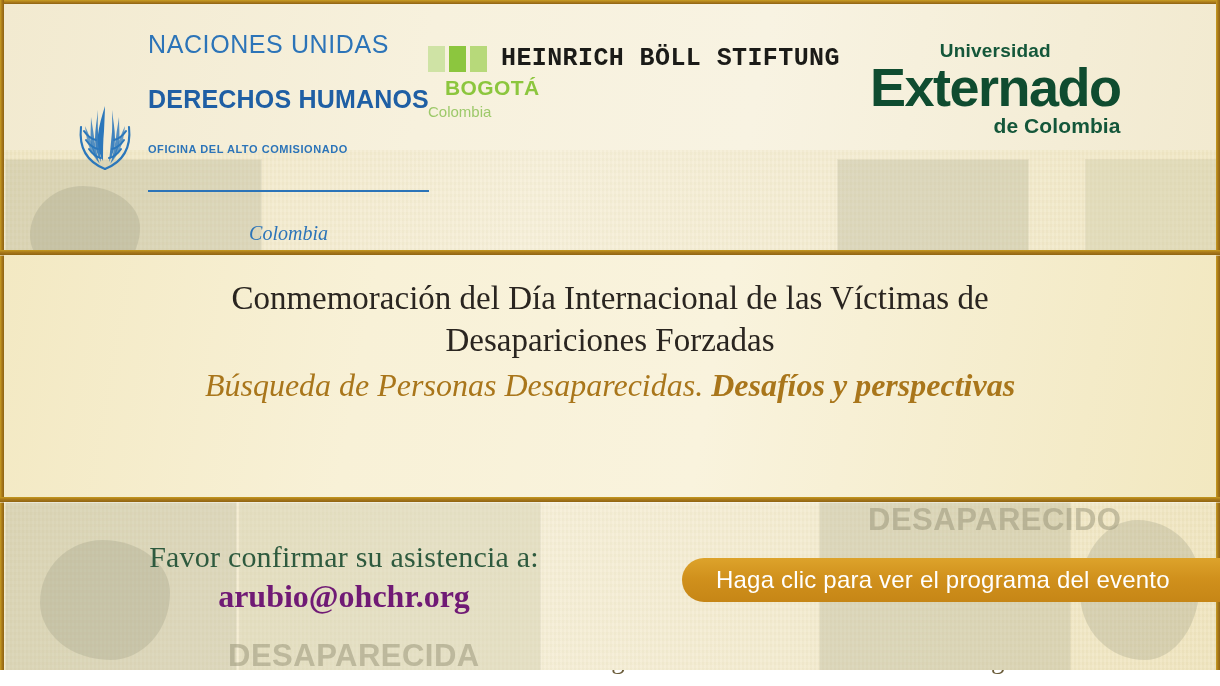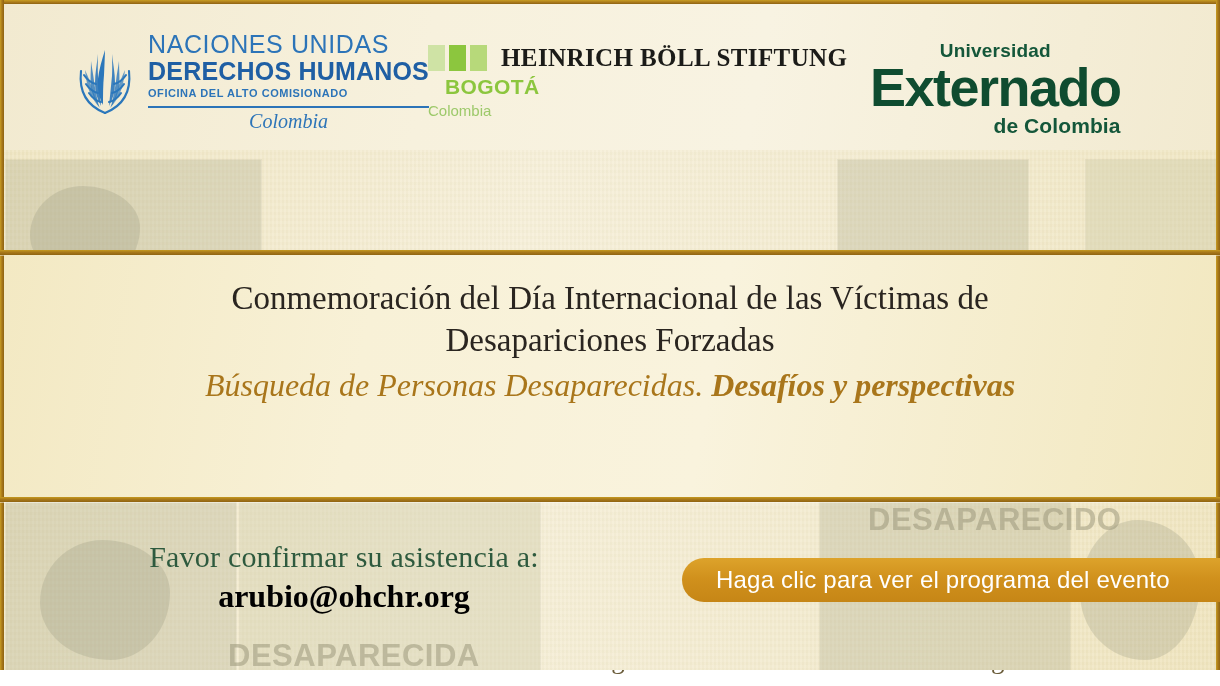--- a/index.html
+++ b/index.html
@@ -74,21 +74,21 @@
   }
 
   .logo-slot{ position:absolute; display:flex; align-items:center; }
 
   
   #logo-un{ left:68px; top:28px; }
   .un-emblem{
     width:66px; height:74px; position:relative; flex:0 0 auto; margin-right:10px;
   }
   .un-emblem svg{ display:block; }
-  .un-text{ display:flex; flex-direction:column; line-height:1; }
+  .un-text{ display:flex; flex-direction:column; line-height:1;gap:28px; }
   .un-l1{
     font-family:"Liberation Sans", sans-serif;
     font-size:25px; letter-spacing:.6px; color:#2c74b8; font-weight:400;
   }
   .un-l2{
     font-family:"Liberation Sans", sans-serif;
     font-size:25px; letter-spacing:.2px; color:#1f5fa4; font-weight:700; margin-top:2px;
   }
   .un-l3{
     font-family:"Liberation Sans", sans-serif;
@@ -101,21 +101,21 @@
     font-family:"Liberation Serif", serif;
     font-style:italic; font-size:20px; color:#2c74b8; margin-top:3px; text-align:center;
   }
 
   
   #logo-hbs{ left:424px; top:40px; flex-direction:column; align-items:flex-start; }
   .hbs-row1{ display:flex; align-items:center; }
   .hbs-squares{ display:flex; gap:4px; margin-right:14px; }
   .hbs-sq{ width:17px; height:26px; }
   .hbs-title{
-    font-family:Liberation Serif, serif;
+    font-family:Liberation Mono, monospace;
     font-weight:700; font-size:25px; letter-spacing:.4px; color:#1b1b18;
   }
   .hbs-city{
     font-family:"Liberation Sans", sans-serif;
     font-weight:700; font-size:21px; letter-spacing:.4px; color:#8cc63e;
     margin-top:3px; margin-left:17px;
   }
   .hbs-country{
     font-family:"Liberation Sans", sans-serif;
     font-weight:400; font-size:15px; color:#9dc96a; margin-top:3px;
@@ -179,21 +179,21 @@
   }
   #rsvp{
     position:absolute; left:110px; top:38px; text-align:center; width:460px;
   }
   .rsvp-line{
     font-family:"Liberation Serif", serif;
     font-size:30px; color:#2e5a3e; letter-spacing:.2px;
   }
   .rsvp-mail{
     font-family:"Liberation Serif", serif;
-    font-weight:700; font-size:32px; color:#000000; margin-top:4px;
+    font-weight:700; font-size:32px; color:#701a75; margin-top:4px;
   }
 
   #program-button{
     position:absolute; left:678px; top:56px;
     height:44px; min-width:542px;
     background:linear-gradient(180deg,#dda32b 0%, #d0901c 48%, #c68616 100%);
     border:none; border-radius:22px 0 0 22px;
     display:flex; align-items:center;
     padding:0 26px 0 34px;
     cursor:pointer;

